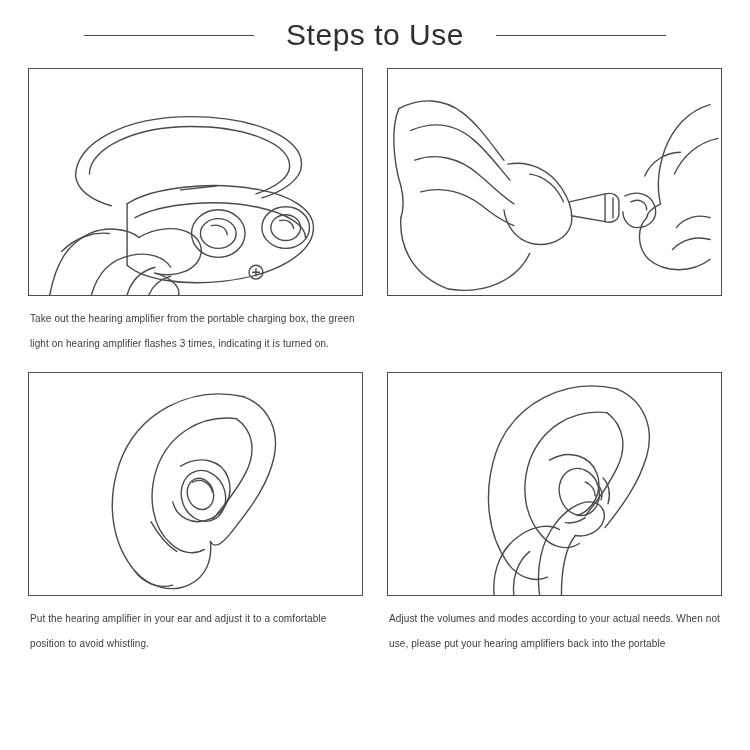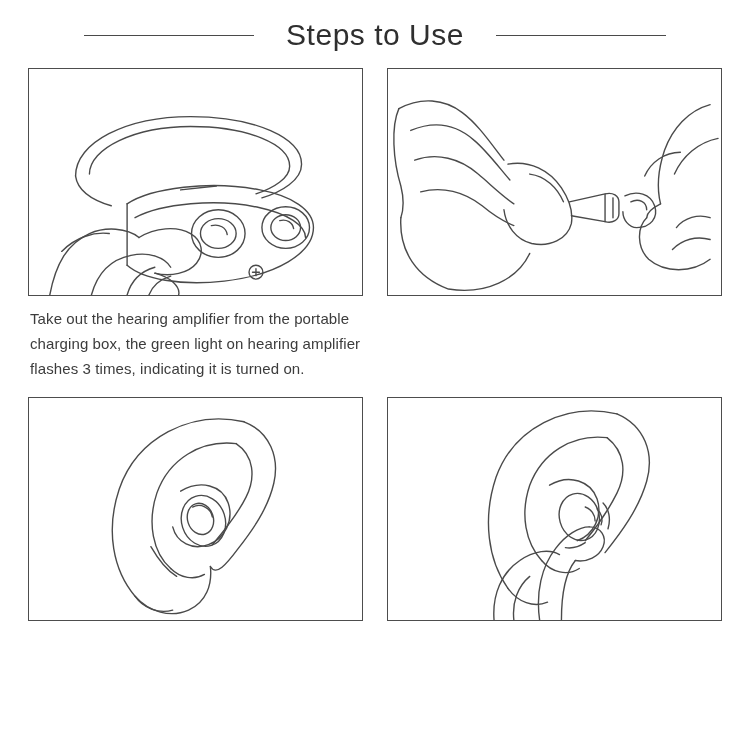--- a/index.html
+++ b/index.html
@@ -58,21 +58,21 @@
   .illus {
     width: 100%;
     height: 228px;
     border: 1px solid #4d4d4d;
     box-sizing: border-box;
     background: #fff;
   }
   .illus svg { display: block; width: 100%; height: 100%; }
   .caption {
     margin-top: 10px;
-    font-size: 15px;
+    font-size: 10px;
     line-height: 25px;
     color: #3c3c3c;
     letter-spacing: 0.1px;
     padding: 0 2px;
   }
   .row2 .illus { height: 224px; }
   .spacer { height: 8px; }
 </style>
 </head>
 <body>
@@ -178,20 +178,21 @@
             <path d="M120 150 C128 164 136 174 146 180"></path>
 
             <path d="M104 200 C112 212 128 218 142 214"></path>
 
             <ellipse cx="173" cy="124" rx="22" ry="26" transform="rotate(-18 173 124)"></ellipse>
             <ellipse cx="170" cy="122" rx="13" ry="16" transform="rotate(-18 170 122)"></ellipse>
             <path d="M162 110 C170 106 180 110 182 120"></path>
           </g>
         </svg>
       </div>
+      <div class="caption">Put the hearing amplifier in your ear and adjust it to a comfortable position to avoid whistling.</div>
     </div>
 
     <div class="step row2">
       <div class="illus">
         <svg viewBox="0 0 330 224">
           <g fill="none" stroke="#4a4a4a" stroke-width="1.4" stroke-linecap="round" stroke-linejoin="round">
 
             <path d="M228 16 C176 4 124 30 106 80 C92 122 98 164 118 192"></path>
             <path d="M228 16 C256 28 266 56 258 84 C250 112 232 136 216 156"></path>
             <path d="M218 40 C182 36 152 56 140 88 C130 118 136 146 152 164"></path>
@@ -207,16 +208,17 @@
 
             <path d="M150 224 C146 196 152 170 166 152 C176 138 190 130 200 130"></path>
             <path d="M200 130 C212 130 218 140 214 150 C210 160 198 166 186 164"></path>
             <path d="M186 164 C178 174 172 190 172 224"></path>
             <path d="M104 224 C102 198 112 176 130 164 C144 154 160 152 170 158"></path>
             <path d="M124 224 C122 206 128 190 140 180"></path>
             <path d="M196 146 C190 150 182 152 176 151"></path>
           </g>
         </svg>
       </div>
+      <div class="caption">Adjust the volumes and modes according to your actual needs. When not use, please put your hearing amplifiers back into the portable</div>
     </div>
 
   </div>
 </div>
 
 </body></html>

